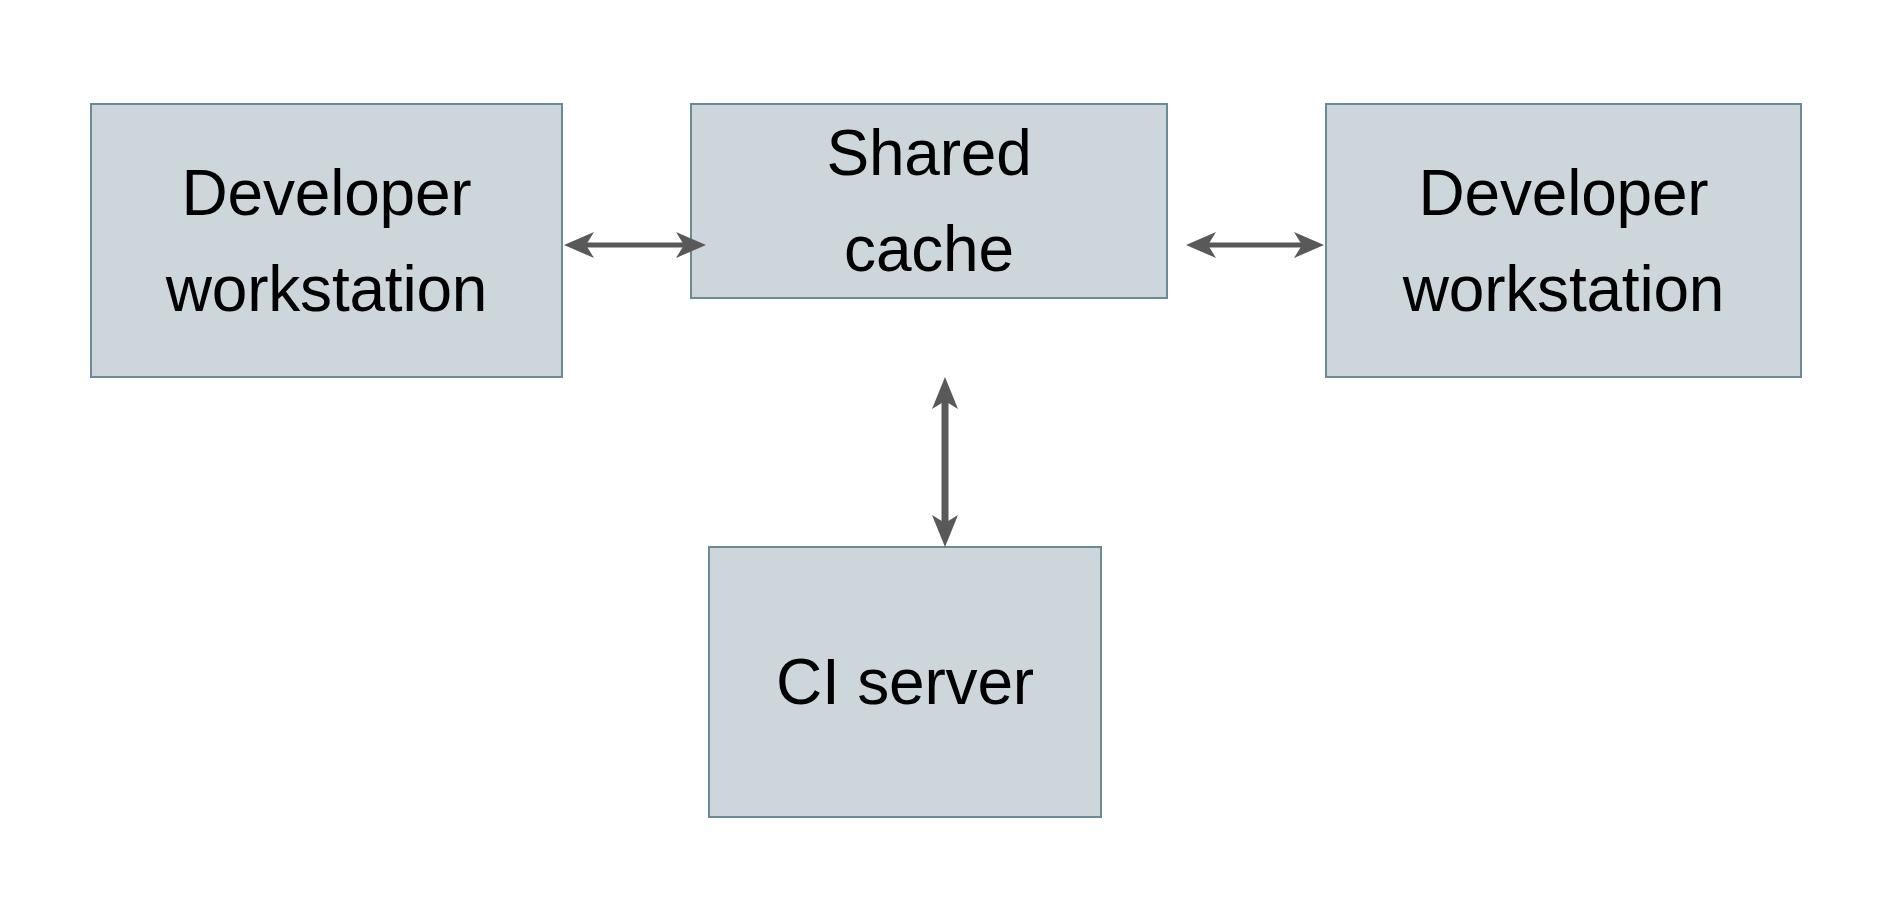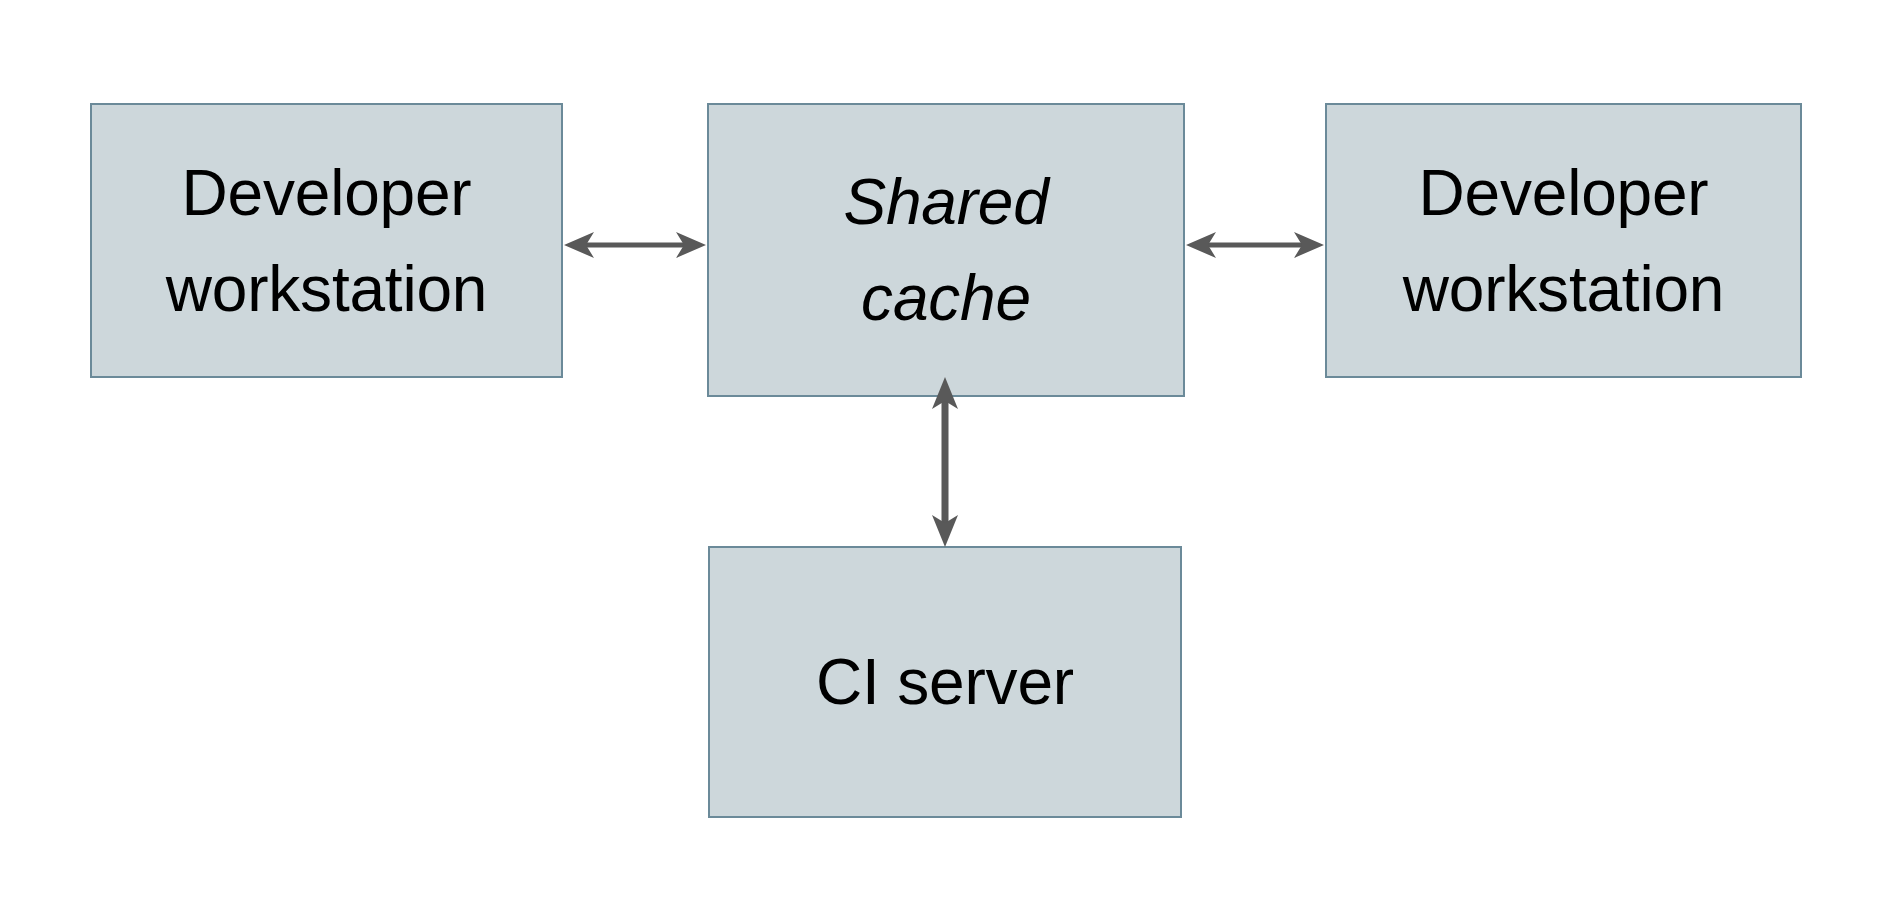--- a/index.html
+++ b/index.html
@@ -33,23 +33,23 @@
     font-size: 64px;
     line-height: 1.50;
     color: #000000;
     font-weight: 400;
     letter-spacing: -0.2px;
     white-space: pre-line;
     padding: 0 10px;
   }
   
   #node-dev-left   { left: 90px;   top: 103px; width: 473px; height: 275px; }
-  #node-cache      { left: 707px;  top: 103px; width: 478px; height: 294px; font-style: italic; }
+  #node-cache      { left: 690px;  top: 103px; width: 478px; height: 196px; }
   #node-dev-right  { left: 1325px; top: 103px; width: 477px; height: 275px; }
-  #node-ci         { left: 708px;  top: 546px; width: 474px; height: 272px; }
+  #node-ci         { left: 708px;  top: 546px; width: 394px; height: 272px; }
 
   .edge {
     position: absolute;
     pointer-events: none;
   }
   #edge-left-cache  { left: 560px;  top: 222px; width: 150px; height: 46px; }
   #edge-cache-right { left: 1182px; top: 222px; width: 146px; height: 46px; }
   #edge-cache-ci    { left: 922px;  top: 375px; width: 46px;  height: 174px; }
 
   .edge svg { display: block; overflow: visible; }

